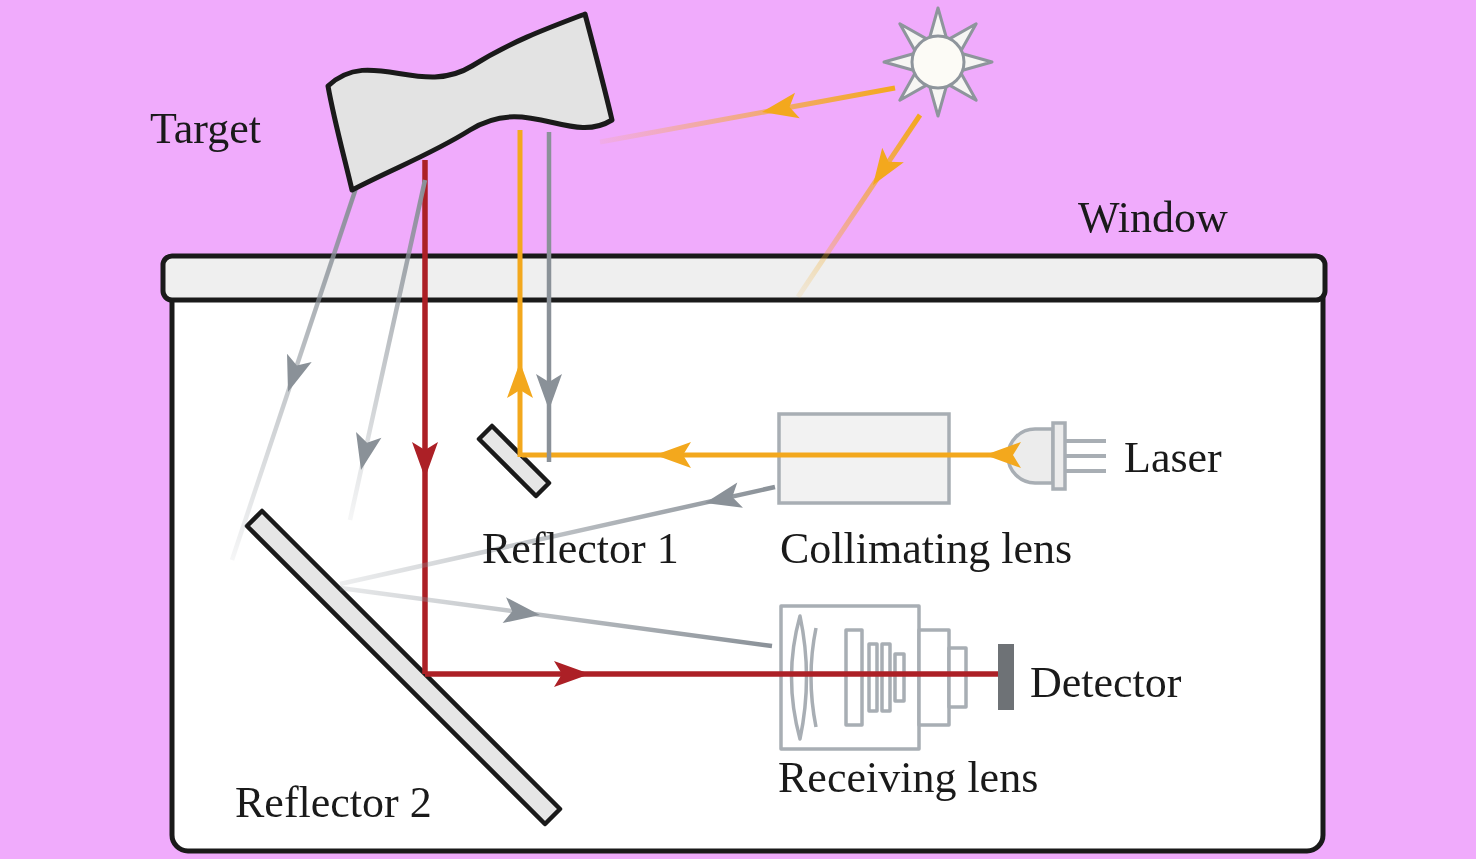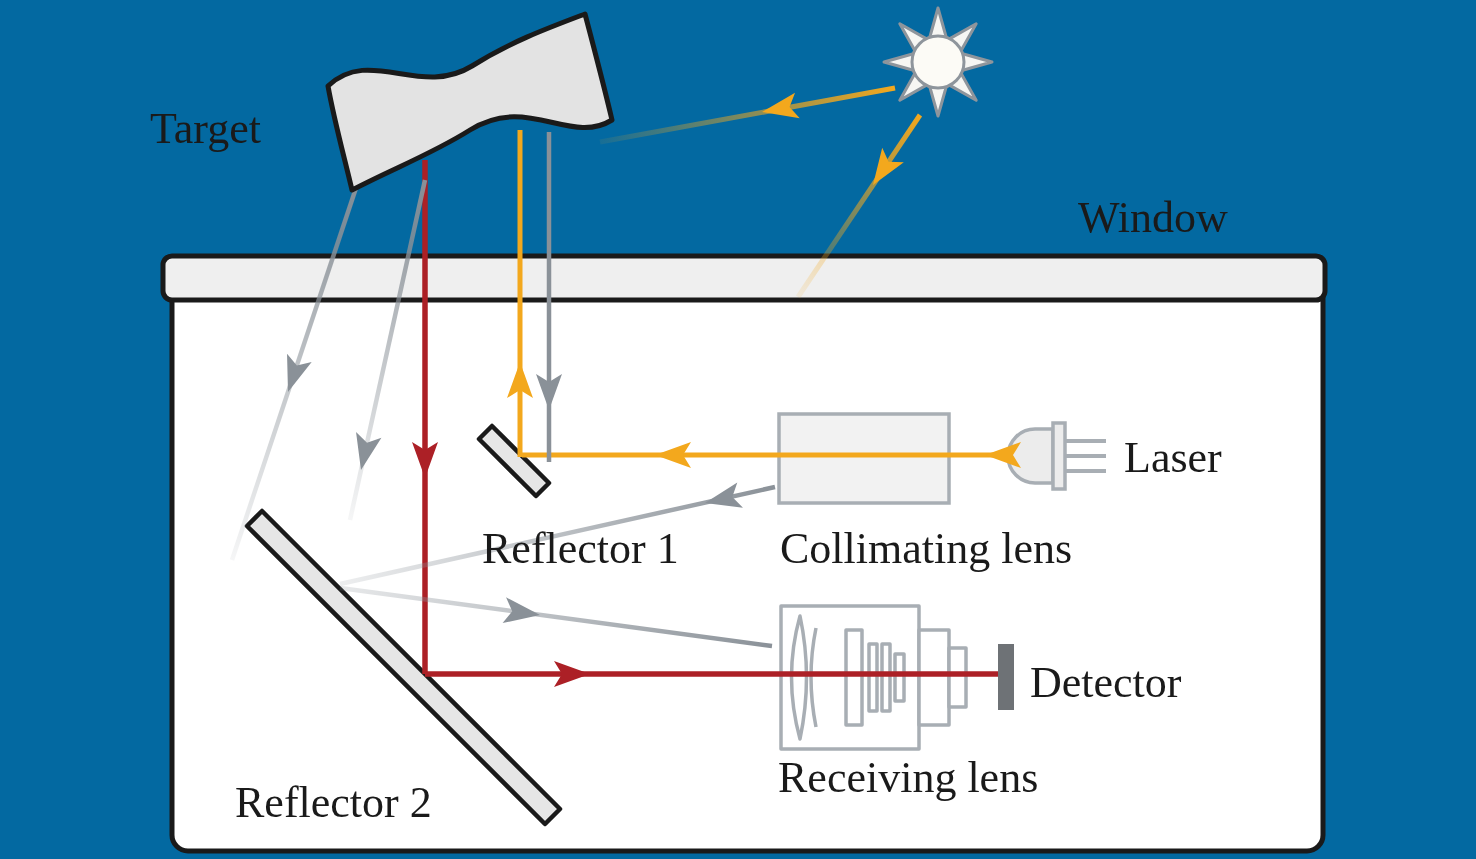--- a/index.html
+++ b/index.html
@@ -7,21 +7,21 @@
     padding: 0;
     background: #ffffff;
     width: 1476px;
     height: 859px;
     overflow: hidden;
   }
   #stage {
     position: relative;
     width: 1476px;
     height: 859px;
-    background: #0369a1;
+    background: #f0abfc;
   }
   svg { display: block; }
   text.lbl {
     font-family: "Liberation Serif", serif;
     font-size: 44px;
     fill: var(--c-outline, #1A1A1A);
   }
   .beam-laser   { stroke: var(--c-laser_beam, #F3A81D); stroke-width: 5;   fill: none; }
   .beam-return  { stroke: var(--c-return_beam, #AC2026); stroke-width: 5.5; fill: none; }
   .beam-stray   { stroke: var(--c-stray_light, #8A9198); stroke-width: 4.5; fill: none; }

